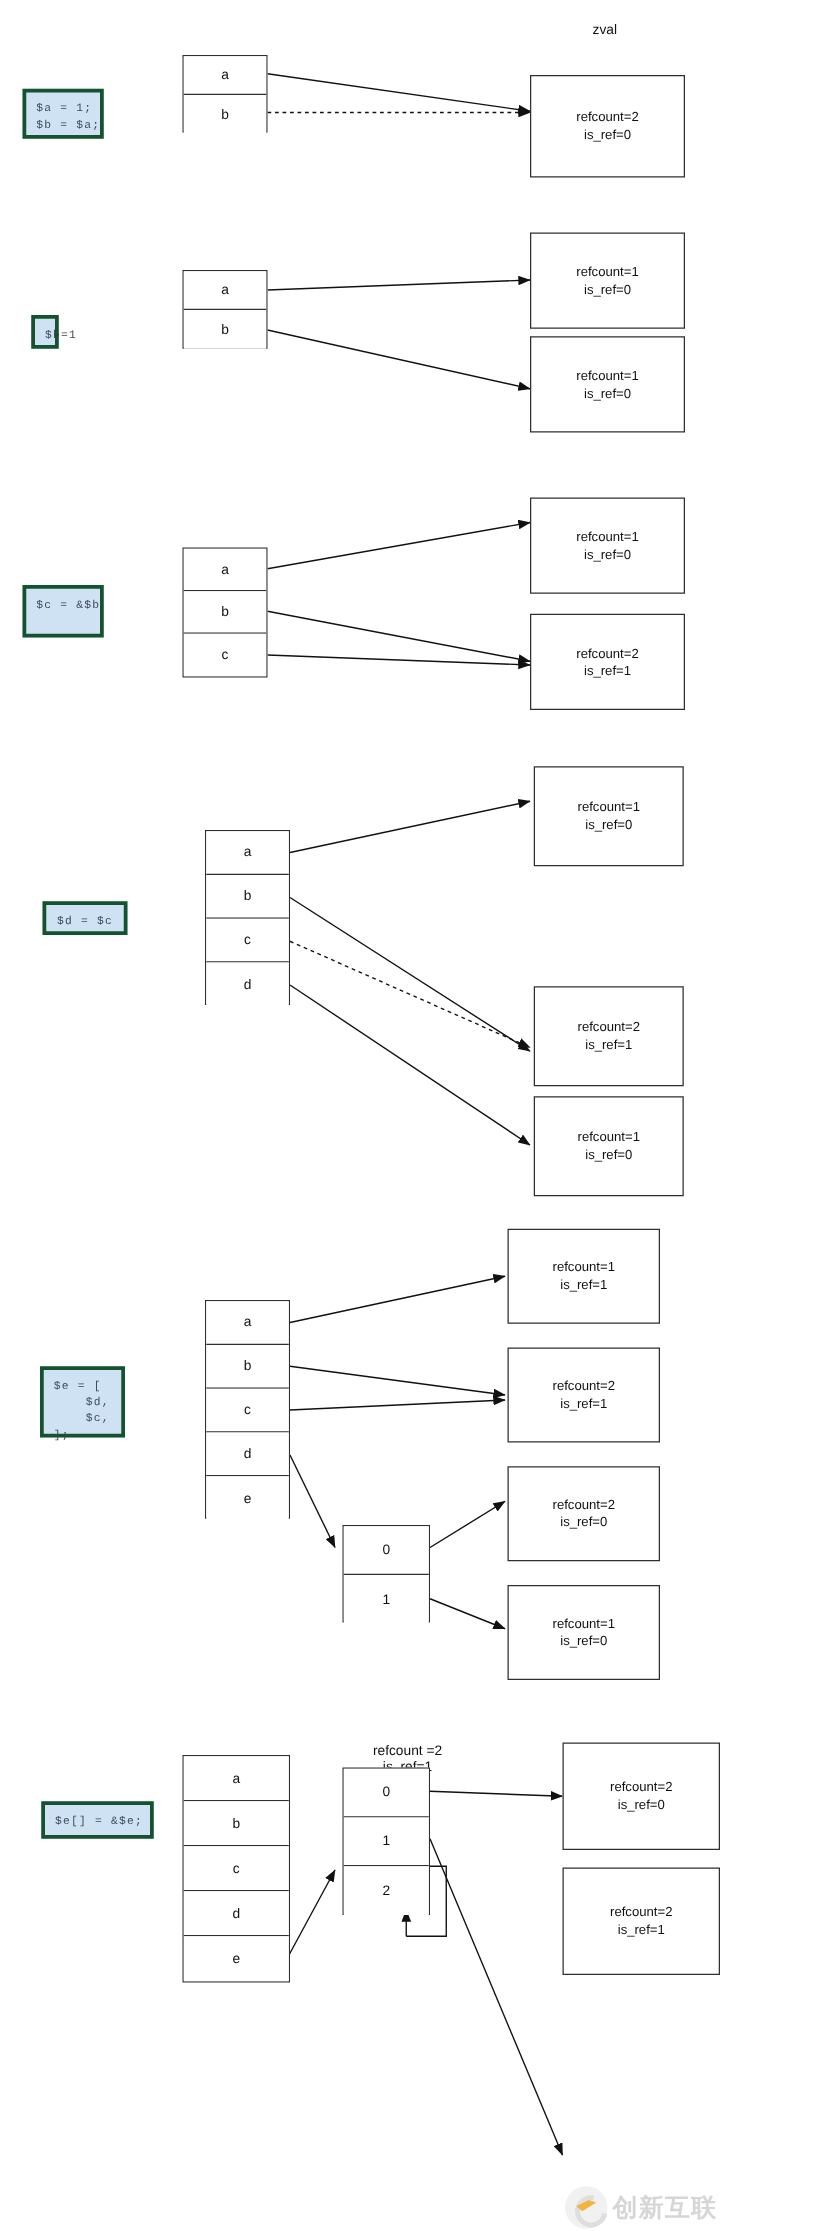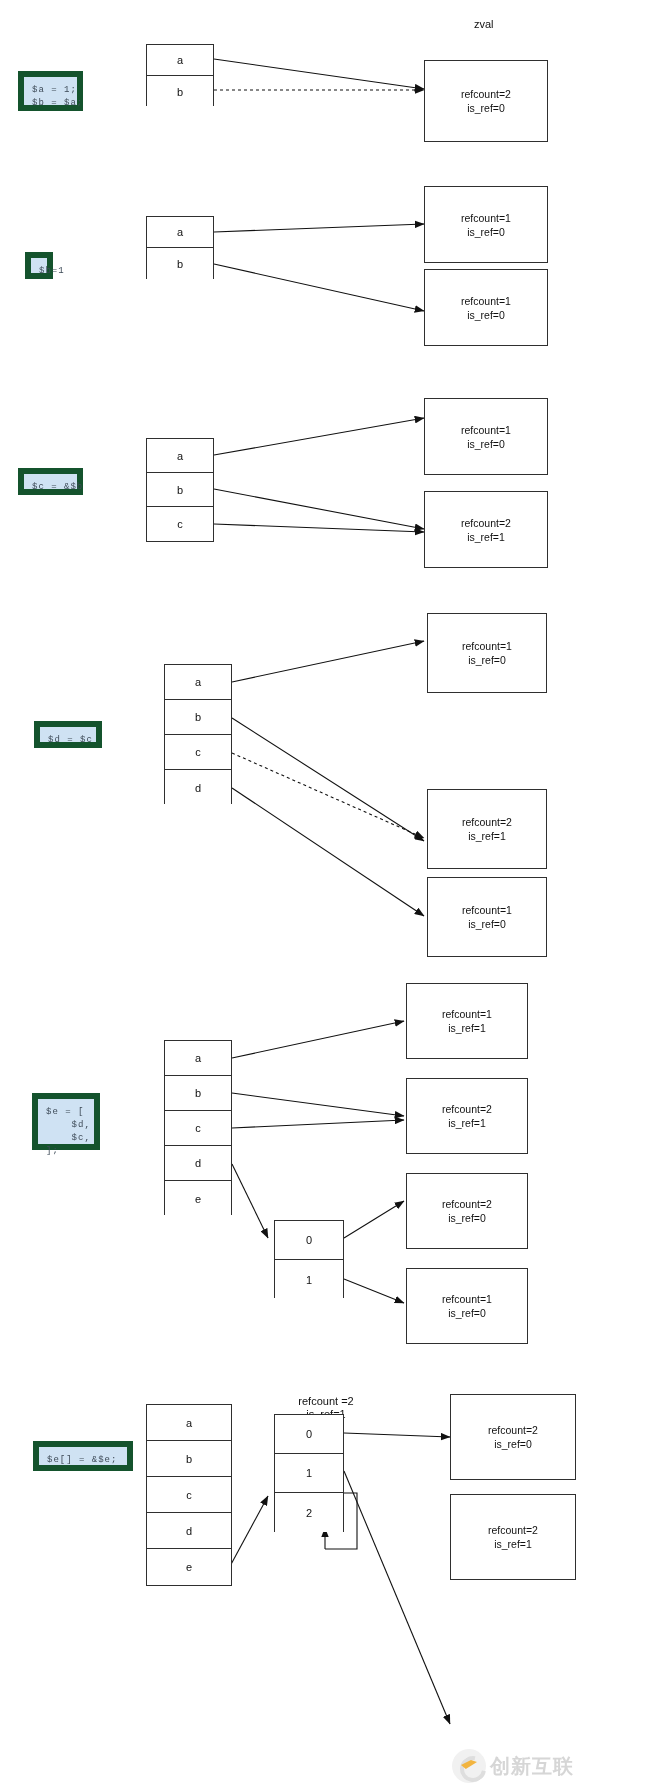--- a/index.html
+++ b/index.html
@@ -12,21 +12,21 @@
     overflow:hidden;
     color:#000;
   }
   #canvas{position:absolute;left:0;top:16px;width:657px;height:1785px;}
   svg.wires{position:absolute;left:0;top:0;width:657px;height:1785px;pointer-events:none;}
 
   
   .codebox{
     position:absolute;
     background:#cfe2f3;
-    border:6px solid #14532d;
+    border:3px solid #14532d;
     color:#3d4a57;
     font-family:"Liberation Mono", monospace;
     font-size:9px;
     line-height:13px;
     letter-spacing:1px;
     padding:7px 8px;
     white-space:pre;
     box-sizing:border-box;
   }
 
@@ -189,21 +189,21 @@
 
   <div class="zval" style="left:424px;top:170px;width:124px;height:77px;">
     <div>refcount=1</div>
     <div>is_ref=0</div>
   </div>
   <div class="zval" style="left:424px;top:253px;width:124px;height:77px;">
     <div>refcount=1</div>
     <div>is_ref=0</div>
   </div>
 
-  <div class="codebox" style="left:18px;top:452px;width:65px;height:27px;">$c = &amp;$b</div>
+  <div class="codebox" style="left:18px;top:452px;width:65px;height:42px;">$c = &amp;$b</div>
 
   <div class="vtable" style="left:146px;top:422px;width:68px;height:104px;">
     <div class="vrow" style="height:34px;">a</div>
     <div class="vrow" style="height:34px;">b</div>
     <div class="vrow" style="height:34px;">c</div>
   </div>
 
   <div class="zval" style="left:424px;top:382px;width:124px;height:77px;">
     <div>refcount=1</div>
     <div>is_ref=0</div>
@@ -263,21 +263,21 @@
   </div>
   <div class="zval" style="left:406px;top:1157px;width:122px;height:76px;">
     <div>refcount=2</div>
     <div>is_ref=0</div>
   </div>
   <div class="zval" style="left:406px;top:1252px;width:122px;height:76px;">
     <div>refcount=1</div>
     <div>is_ref=0</div>
   </div>
 
-  <div class="codebox" style="left:33px;top:1425px;width:100px;height:30px;">$e[] = &amp;$e;</div>
+  <div class="codebox" style="left:33px;top:1425px;width:90px;height:30px;">$e[] = &amp;$e;</div>
 
   <div class="zlabel" style="left:261px;top:1355px;width:130px;">refcount =2
 is_ref=1</div>
 
   <div class="vtable" style="left:146px;top:1388px;width:86px;height:182px;">
     <div class="vrow" style="height:36px;">a</div>
     <div class="vrow" style="height:36px;">b</div>
     <div class="vrow" style="height:36px;">c</div>
     <div class="vrow" style="height:36px;">d</div>
     <div class="vrow" style="height:36px;">e</div>

